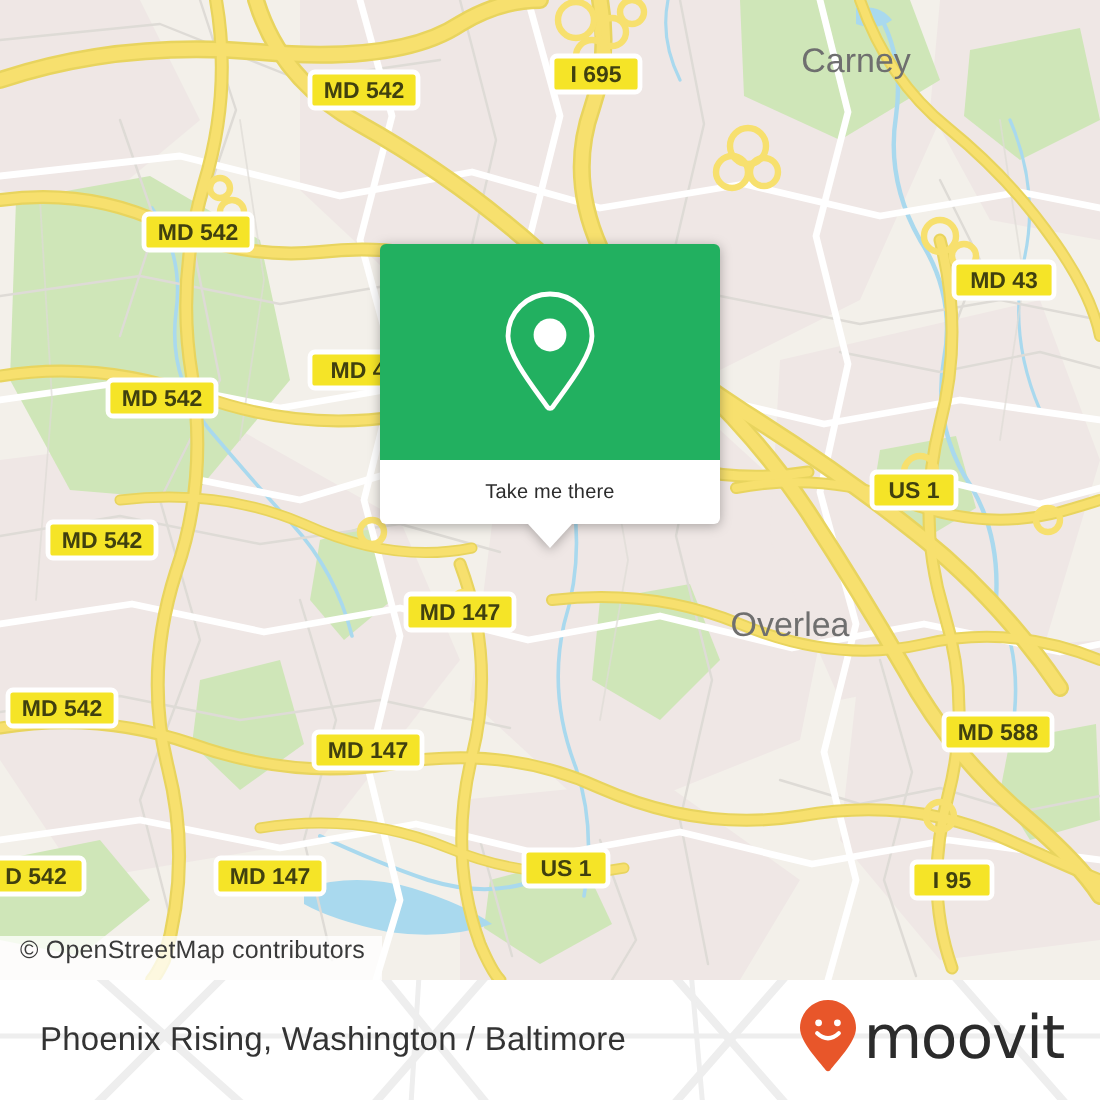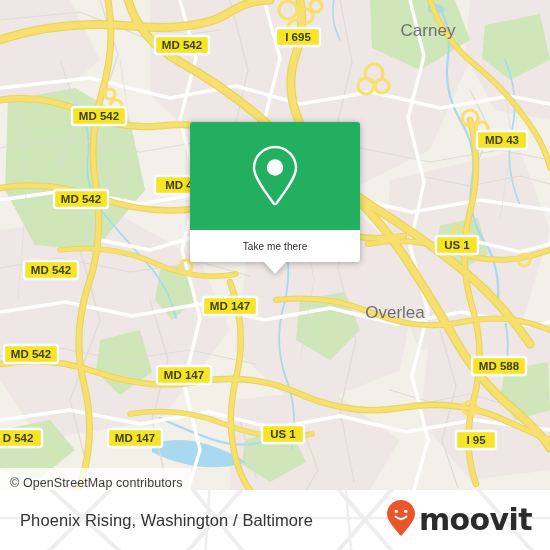--- a/index.html
+++ b/index.html
@@ -34,21 +34,21 @@
   }
   .map svg { display: block; }
 
   
   .attribution {
     position: absolute;
     left: 0;
     top: 468px;
     height: 22px;
     display: flex;
-    align-items: flex-end;
+    align-items: flex-start;
     padding: 0 8px 0 10px;
     background: rgba(255,255,255,0.78);
     font-size: 12.5px;
     color: #3a3a3a;
     letter-spacing: 0.1px;
     white-space: nowrap;
     z-index: 40;
   }
 
   
@@ -127,21 +127,21 @@
     white-space: nowrap;
   }
   .brand {
     display: flex;
     align-items: center;
     gap: 3px;
   }
   .brand-mark { display: block; }
   .brand-word {
     font-size: 30px;
-    font-weight: 700;
+    font-weight: 400;
     color: #2b2b2b;
     letter-spacing: -0.6px;
     line-height: 1;
     font-family: "DejaVu Sans", sans-serif;
   }
 </style>
 </head>
 <body>
 
 <div id="app">

